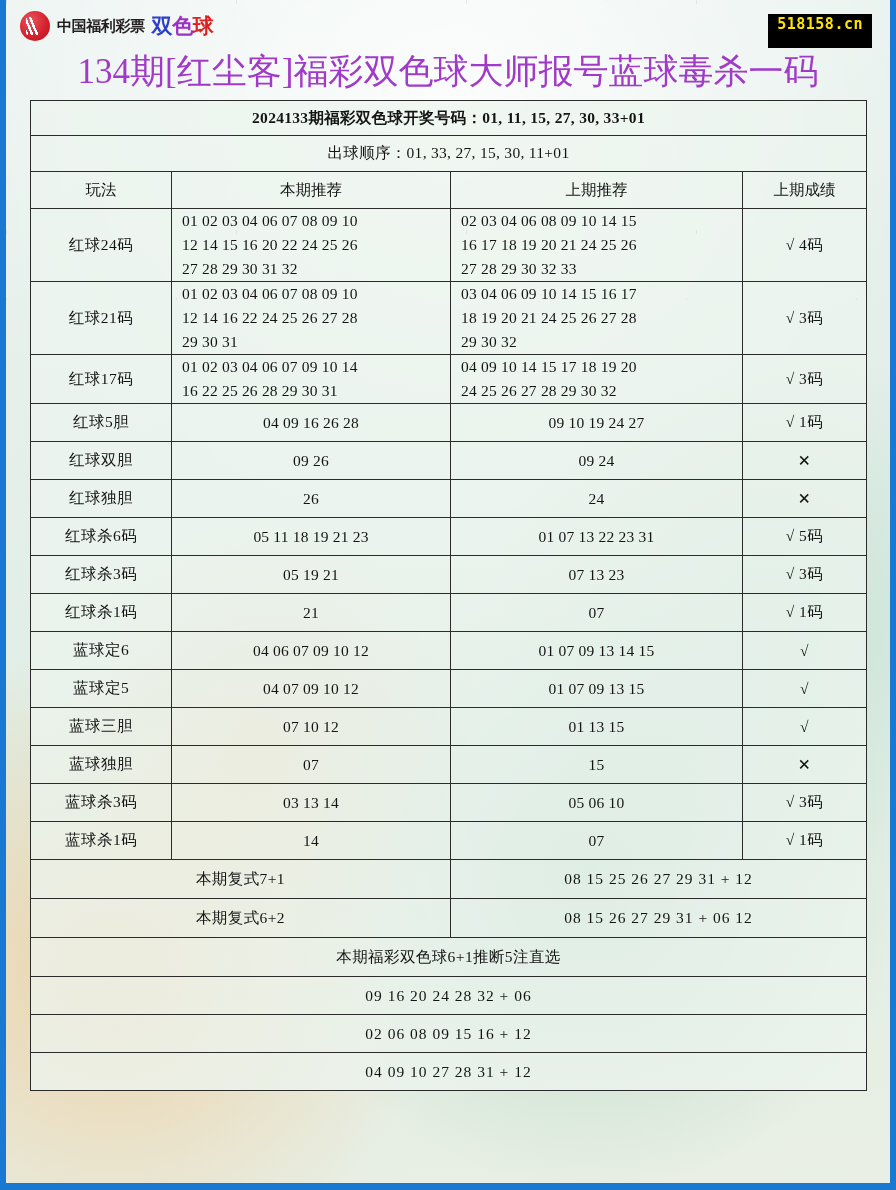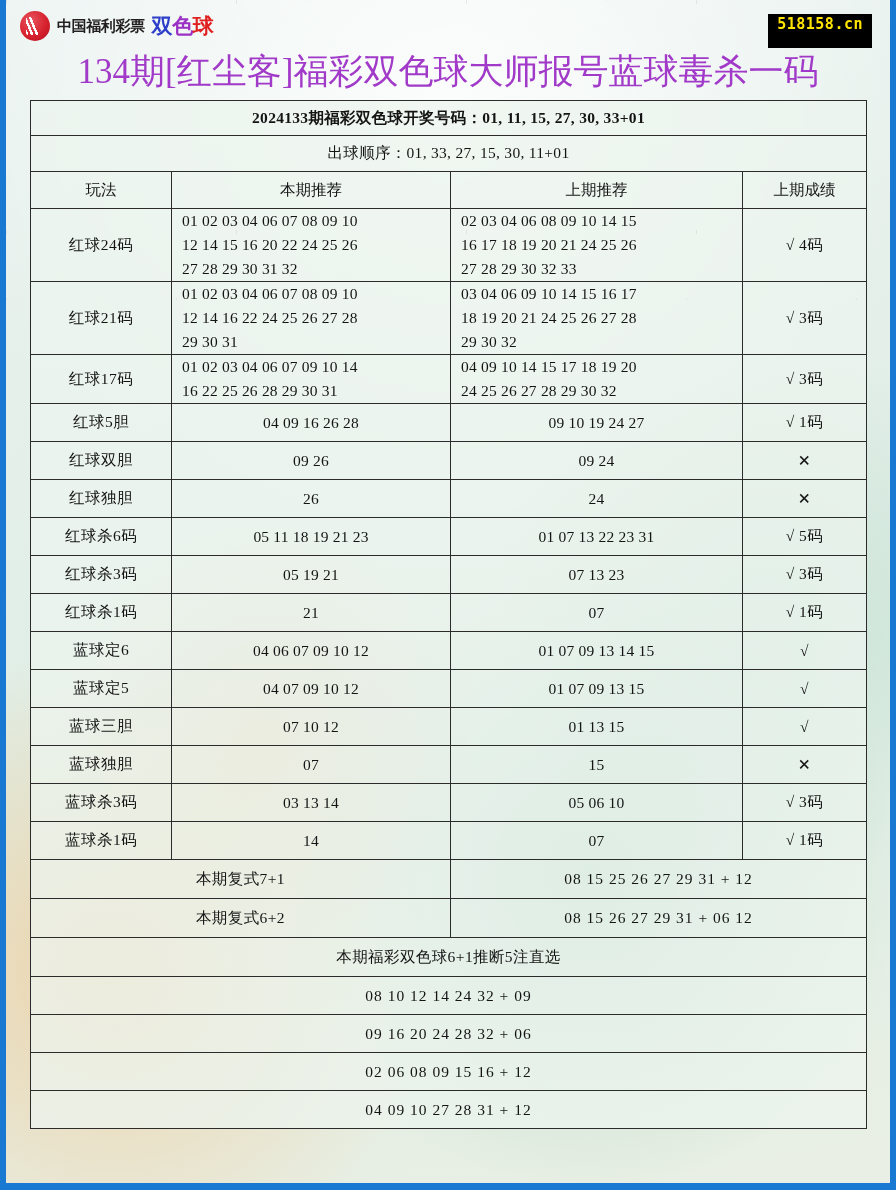--- a/index.html
+++ b/index.html
@@ -361,23 +361,20 @@
           </tr>
           <tr>
             <td class="fushi-label" colspan="2">本期复式6+2</td>
             <td class="fushi-nums" colspan="2">08  15  26  27  29  31  +  06  12</td>
           </tr>
 
         <tr class="section-title">
           <td colspan="4">本期福彩双色球6+1推断5注直选</td>
         </tr>
 
-        <tr class="pick-row">
-            <td class="" colspan="4">08  10  12  14  24  32  +  09</td>
-          </tr>
           <tr class="pick-row">
             <td class="" colspan="4">09  16  20  24  28  32  +  06</td>
           </tr>
           <tr class="pick-row">
             <td class="" colspan="4">02  06  08  09  15  16  +  12</td>
           </tr>
           <tr class="pick-row">
             <td class="" colspan="4">04  09  10  27  28  31  +  12</td>
           </tr>
 

